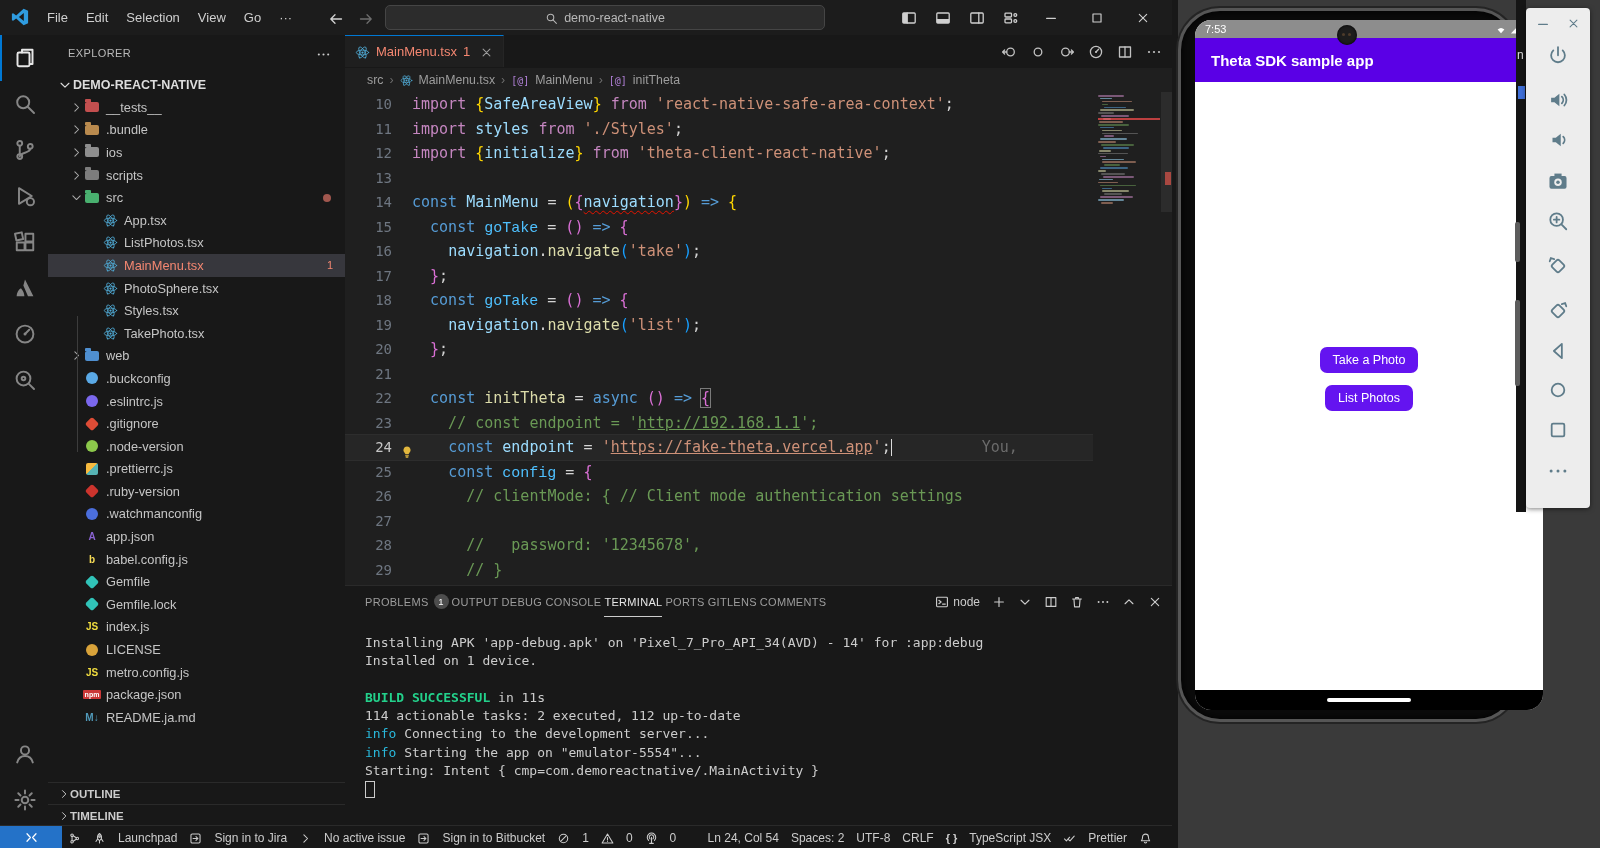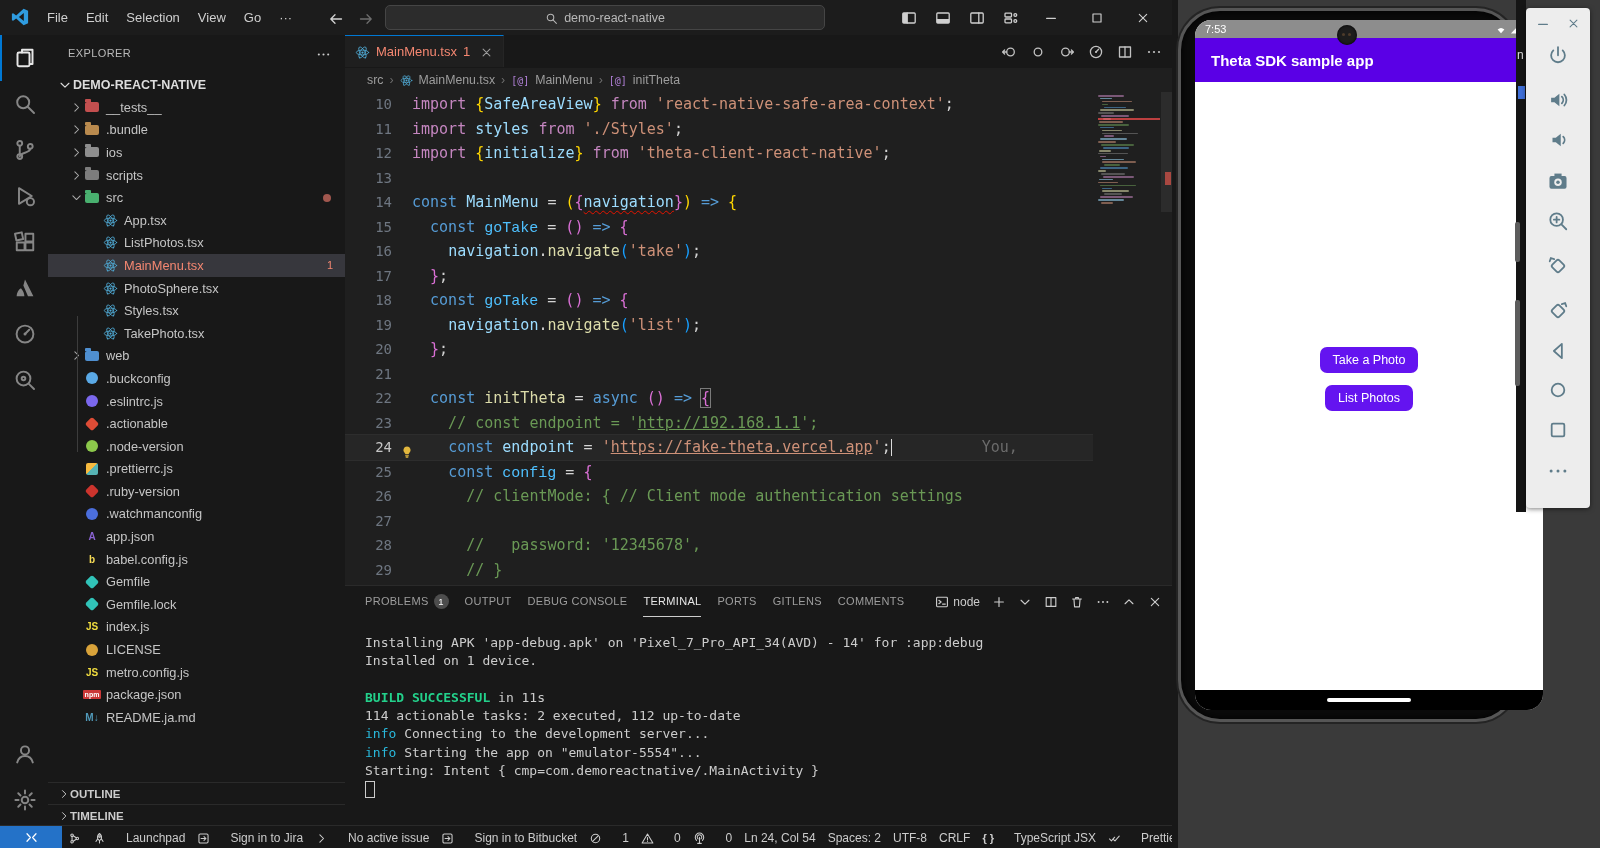--- a/index.html
+++ b/index.html
@@ -74,33 +74,33 @@
   .tk-bm{color:#da70d6;outline:1px solid #7a7a7a;}
   .tk-cur{display:inline-block;width:0;height:17px;border-left:1.5px solid #dcdcdc;vertical-align:middle;}
   .tk-gh{color:#6b6b6b;margin-left:90px;}
   #minimap{position:absolute;left:753px;top:60px;width:62px;height:118px;}
   .mmrow{height:1.6px;margin-bottom:1.3px;border-radius:1px;}
   #mm-redline{position:absolute;left:753px;top:83px;width:62px;height:2px;background:rgba(241,76,76,0.75);}
   #ovr-marker{position:absolute;left:820px;top:137px;width:6px;height:13px;background:#a33d36;}
   #vslider{position:absolute;left:816px;top:57px;width:11px;height:120px;background:rgba(255,255,255,0.06);}
 
   #panel{position:absolute;left:345px;top:585px;width:827px;height:240px;background:#181818;border-top:1px solid #2a2a2a;color:#cccccc;}
-  #ptabs{position:absolute;left:20px;top:0;height:31px;display:flex;align-items:center;gap:16px;font-size:11px;letter-spacing:.3px;color:#9d9d9d;}
+  #ptabs{position:absolute;left:20px;top:0;height:31px;display:flex;align-items:flex-end;gap:3px;font-size:11px;letter-spacing:.3px;color:#9d9d9d;}
   .ptab{display:flex;align-items:center;gap:5px;height:30px;border-bottom:1px solid transparent;box-sizing:border-box;}
   .ptab.active{color:#e7e7e7;border-bottom:1px solid #cccccc;}
   .pbadge{background:#4d4d4d;color:#ffffff;font-size:9.5px;min-width:15px;height:15px;border-radius:8px;display:flex;align-items:center;justify-content:center;}
   #ptools{position:absolute;right:10px;top:0;height:31px;display:flex;align-items:center;gap:12px;color:#cccccc;font-size:12px;}
   #term{position:absolute;left:20px;top:48px;font-family:"DejaVu Sans Mono",monospace;font-size:13px;line-height:18.3px;white-space:pre;color:#cccccc;}
   .tk-ok{color:#23d18b;font-weight:bold;} .tk-inf{color:#29b8db;} .tk-t{color:#cccccc;}
   .term-cursor{display:inline-block;width:8px;height:15px;border:1px solid #cccccc;vertical-align:middle;}
 
   #statusbar{position:absolute;left:0;top:825px;width:1172px;height:23px;background:#181818;border-top:1px solid #2a2a2a;
     font-size:12px;color:#cccccc;display:flex;align-items:center;}
   #sb-chip{width:62px;height:23px;background:#2472c8;color:#ffffff;display:flex;align-items:center;justify-content:center;flex:none;}
-  .sb-item{display:flex;align-items:center;gap:20px;padding:0 6px;height:23px;white-space:nowrap;}
+  .sb-item{display:flex;align-items:center;gap:12px;padding:0 6px;height:23px;white-space:nowrap;}
   #sb-left{display:flex;align-items:center;}
   #sb-right{margin-left:auto;display:flex;align-items:center;padding-right:14px;}
   .ic-txt{font-size:11px;font-weight:bold;}
 
   
   #emuwin{position:absolute;left:1172px;top:0;width:428px;height:848px;background:#3a3a3a;}
   #emu-edge{position:absolute;left:0;top:0;width:6px;height:848px;background:#181818;}
   #phone{position:absolute;left:6px;top:8px;width:340px;height:714px;border-radius:42px;background:#0b0b0b;
     border:3px solid #565656;box-shadow:0 0 0 2px #242424, inset 0 0 8px #000;box-sizing:border-box;}
   #screen{position:absolute;left:14px;top:9px;width:304px;height:690px;border-radius:16px;background:#ffffff;overflow:hidden;padding-left:44px;}
@@ -445,21 +445,21 @@
           <span class="fic">
             <span class="g-circle" style="background:#7b68ee"></span>
           </span>
           <span>.eslintrc.js</span>
         </div>
         <div class="trow" style="padding-left:20px">
           <span class="chev"></span>
           <span class="fic">
             <span class="g-diamond" style="background:#de4c36"></span>
           </span>
-          <span>.actionable</span>
+          <span>.gitignore</span>
         </div>
         <div class="trow" style="padding-left:20px">
           <span class="chev"></span>
           <span class="fic">
             <span class="g-circle" style="background:#8cc84b"></span>
           </span>
           <span>.node-version</span>
         </div>
         <div class="trow" style="padding-left:20px">
           <span class="chev"></span>

